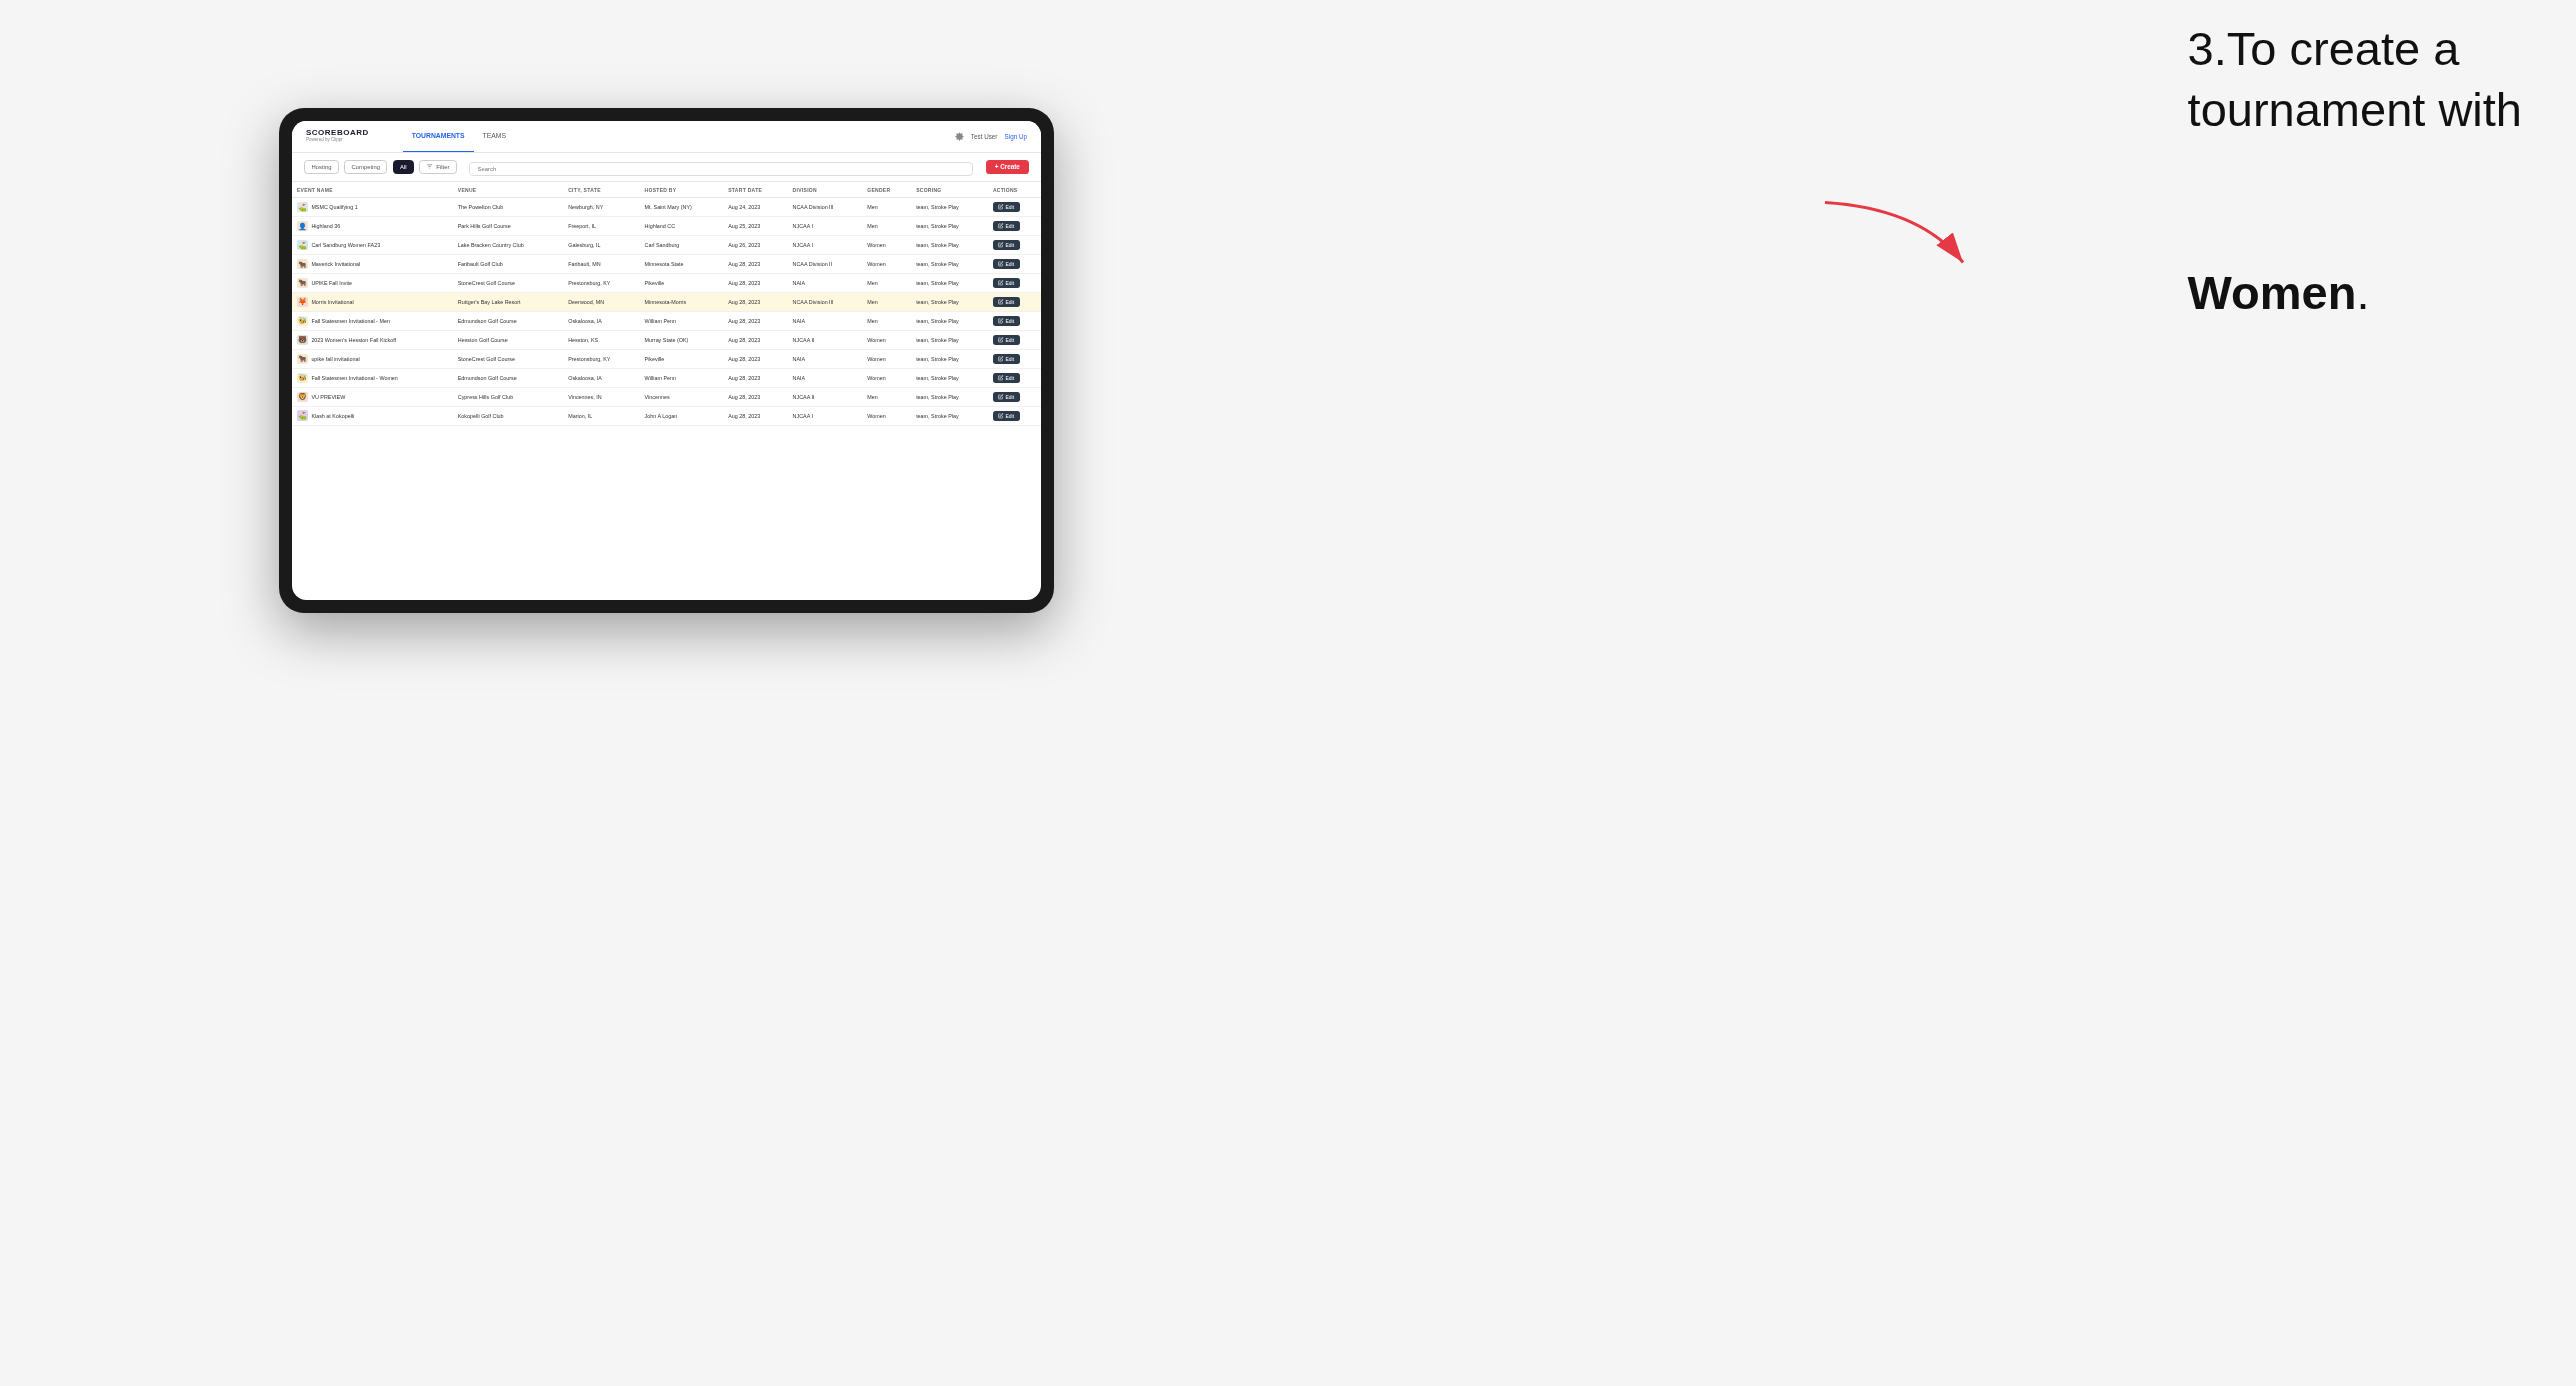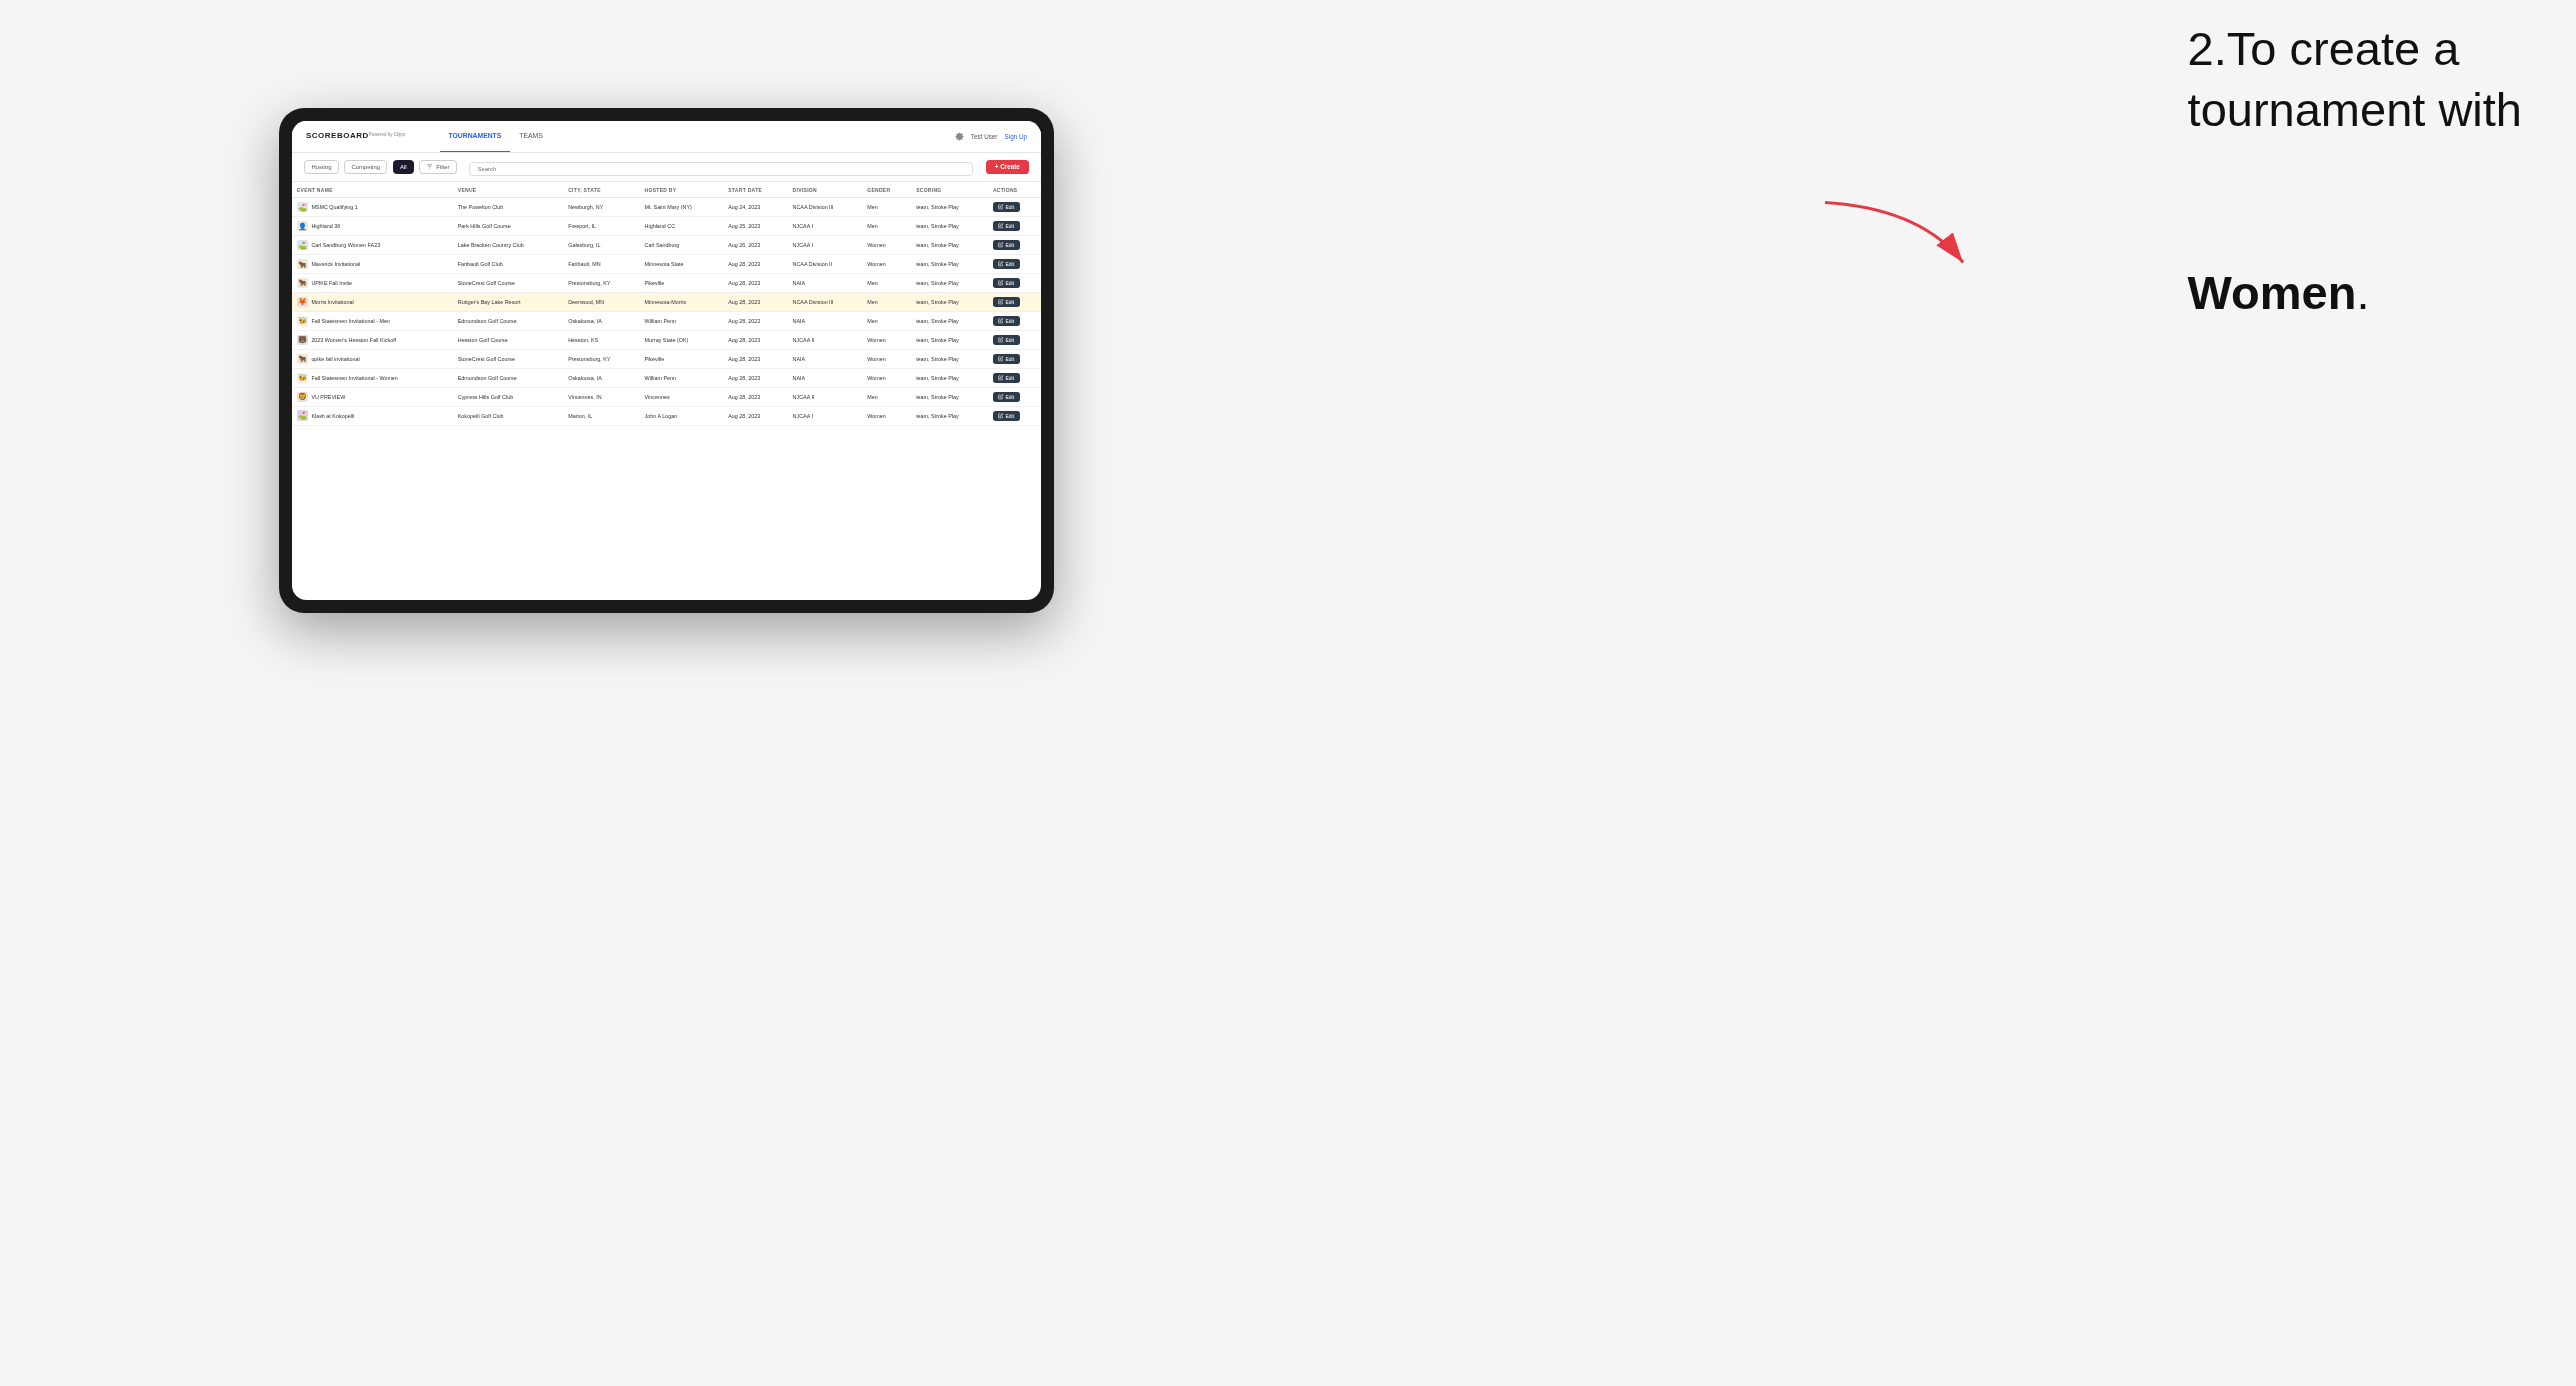--- a/index.html
+++ b/index.html
@@ -64,21 +64,21 @@
       align-items: center;
       padding: 0 14.4px;
       height: 32px;
       border-bottom: 0.9px solid #e5e5e5;
       background: #fff;
       flex-shrink: 0;
     }
 
     .logo-area {
       display: flex;
-      flex-direction: row;
+      flex-direction: column;
       margin-right: 34px;
     }
     .logo-text {
       font-size: 8px;
       font-weight: 800;
       letter-spacing: 0.5px;
       color: #1a1a2e;
       line-height: 1;
     }
     .logo-sub {
@@ -261,21 +261,21 @@
     }
 
     .highlighted-row {
       background: #fff8e1;
     }
   </style>
 </head>
 <body>
 
 <div class="annotation">
-  <span>2.To create a</span><br>
+  <span>3.To create a</span><br>
   <span>tournament with</span><br>
   <br>
   <br>
   <strong>Women</strong><span>.</span>
 </div>
 
 <svg class="arrow-container" viewBox="0 0 300 160" style="position:absolute; top:180px; right:595px; width:180px; height:117px;">
   <defs>
     <marker id="arrowhead" markerWidth="10" markerHeight="7" refX="10" refY="3.5" orient="auto">
       <polygon points="0 0, 10 3.5, 0 7" fill="#e63946"></polygon>

